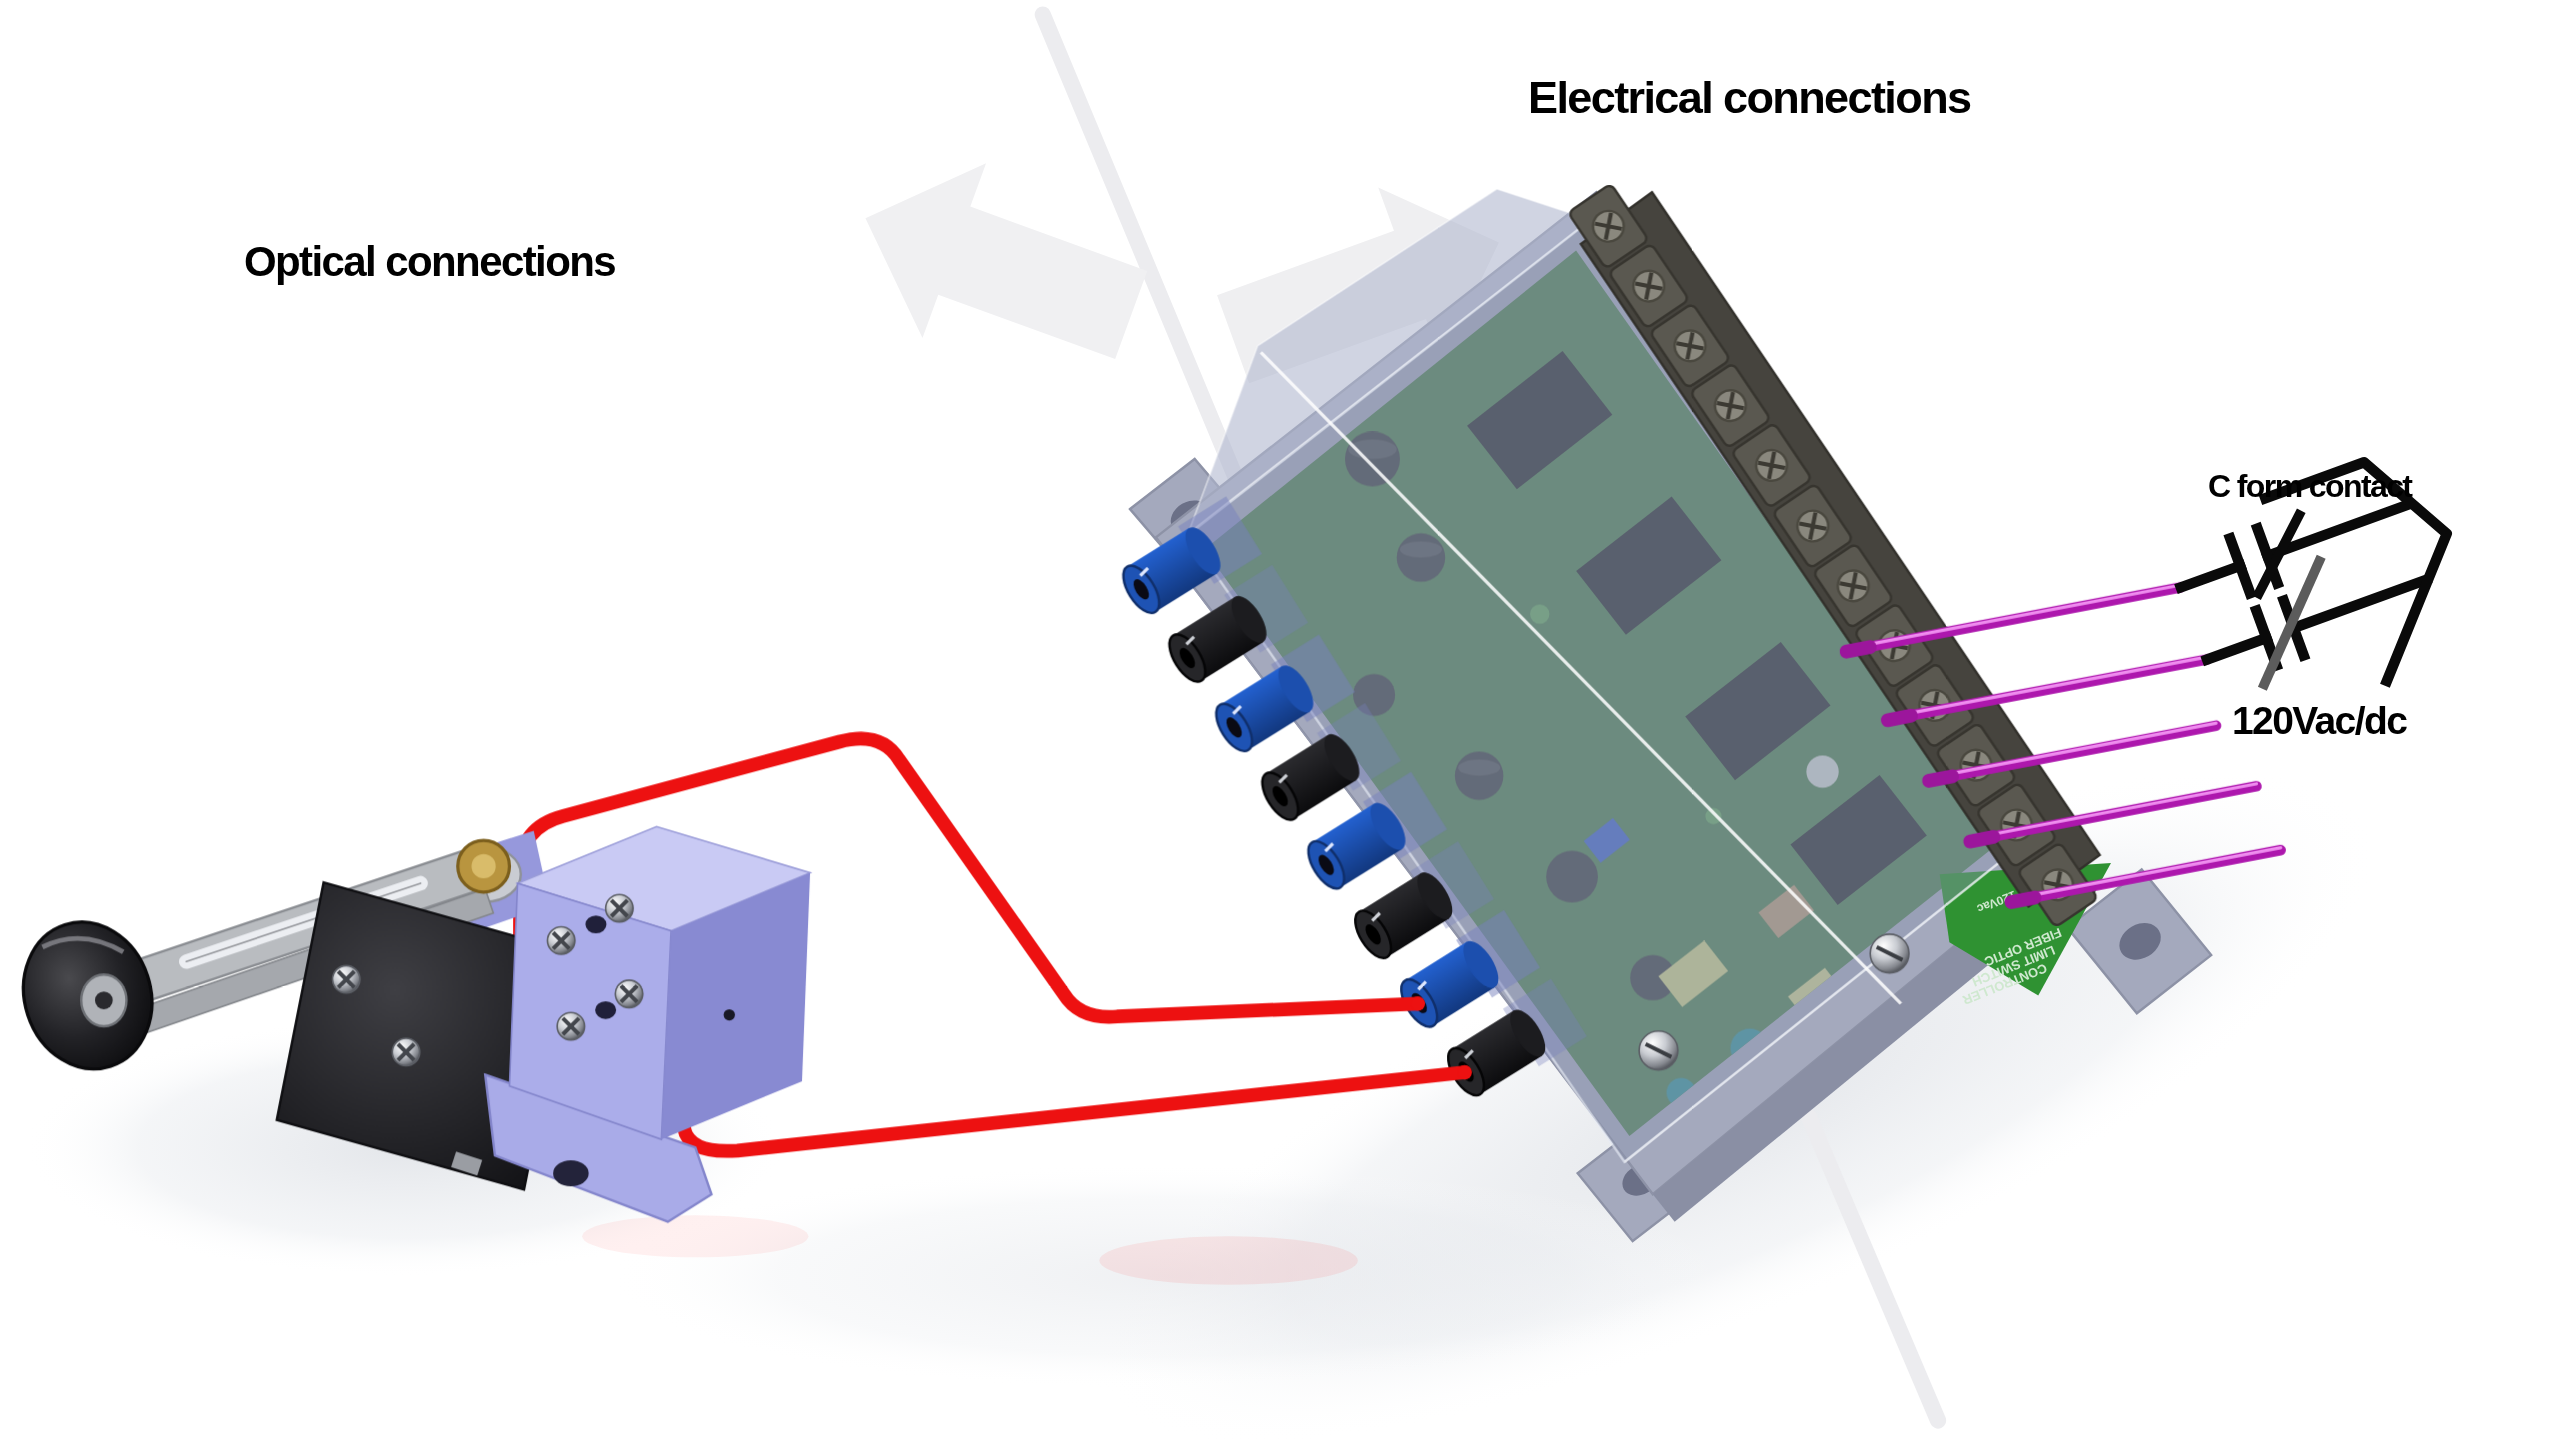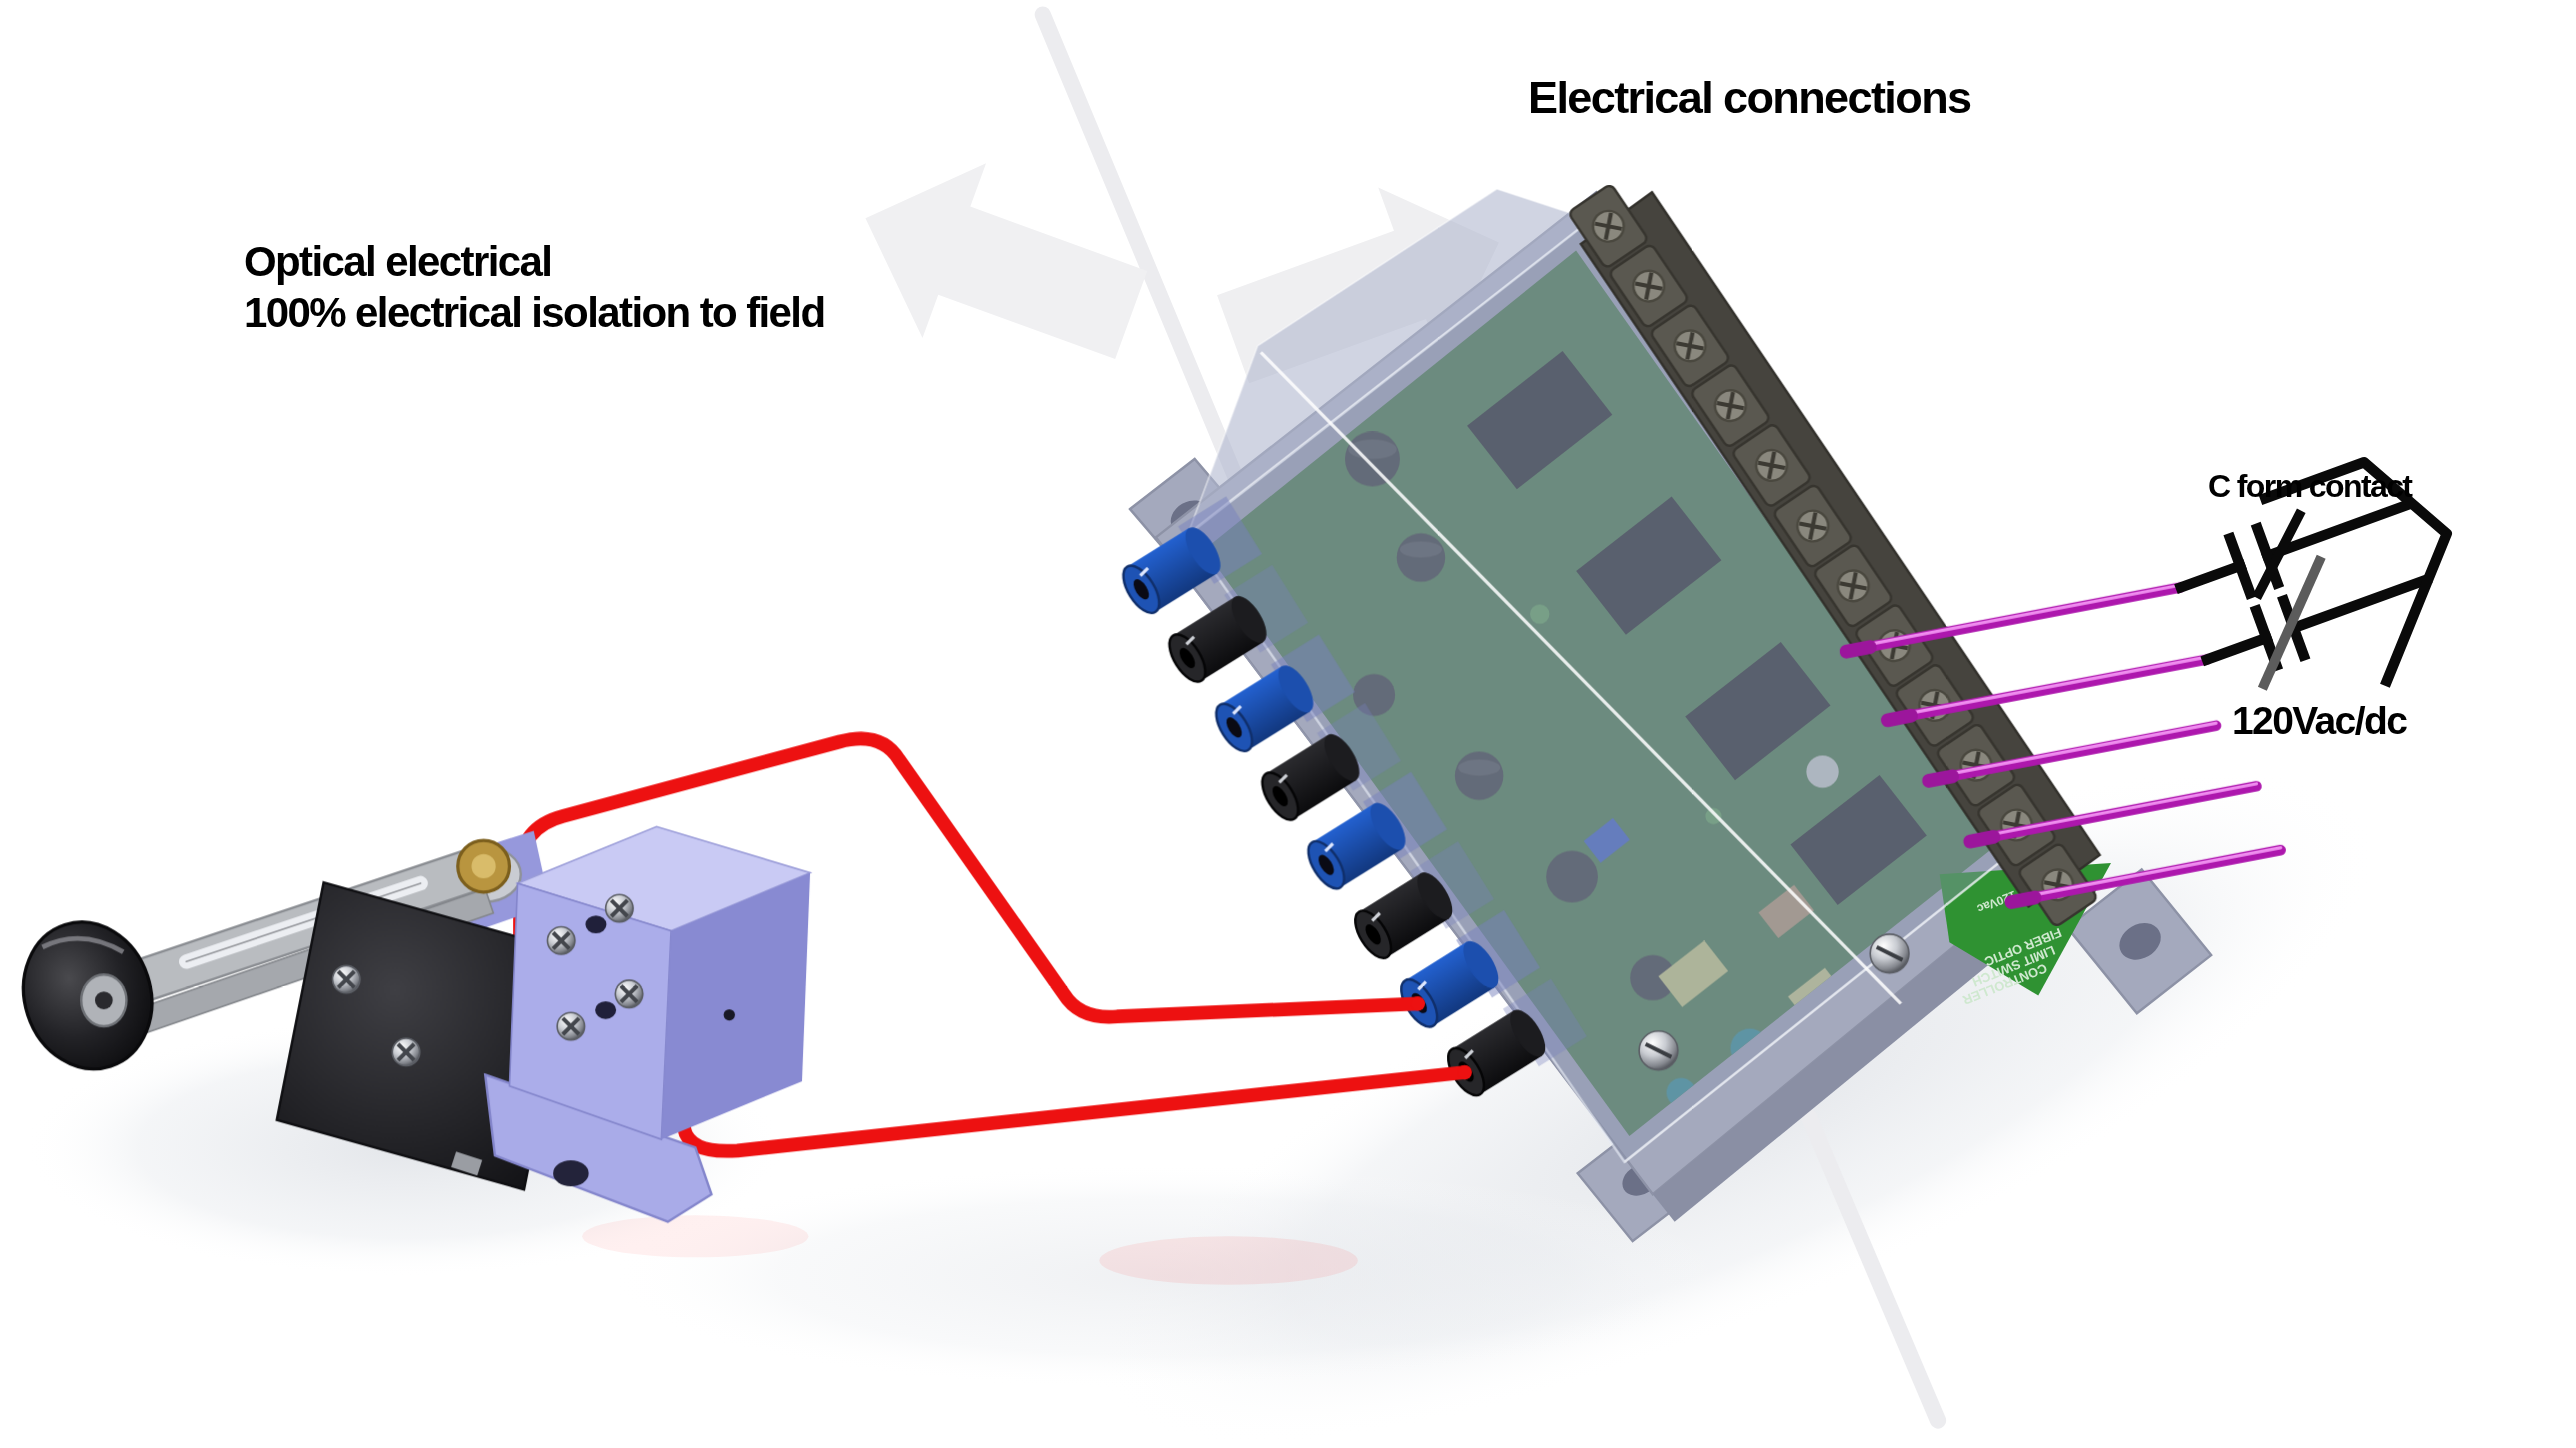--- a/index.html
+++ b/index.html
@@ -304,20 +304,19 @@
     <path d="M -108,95 H -30 M 6,95 H 180"></path>
     <path d="M -30,59 V 131 M 6,59 V 131"></path>
     <path d="M 28,-68 H 158 L 224,50 L 92,196" stroke-linejoin="round"></path>
     <path d="M -20,40 L 60,-34" stroke-width="12"></path>
     <path d="M -52,148 L 64,28" stroke="#5c5c5c" stroke-width="12"></path>
   </g>
 </svg>
 
   <div class="lbl lbl-electrical">Electrical connections</div>
   <div class="lbl lbl-optical">
-    <div>Optical electrical</div>
-    <div>100% electrical isolation to field</div>
+    <div>Optical connections</div>
   </div>
   <div class="lbl lbl-cform">C form contact</div>
   <div class="lbl lbl-voltage">120Vac/dc</div>
 
 </div>
 
 
 </body></html>

